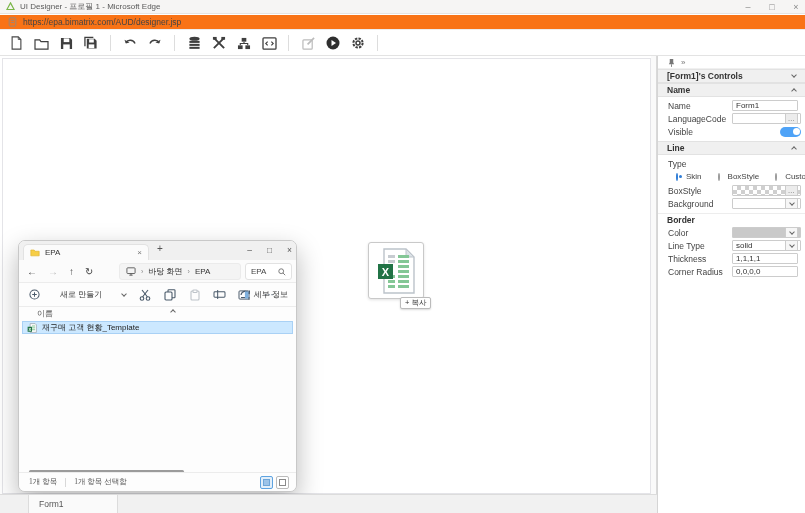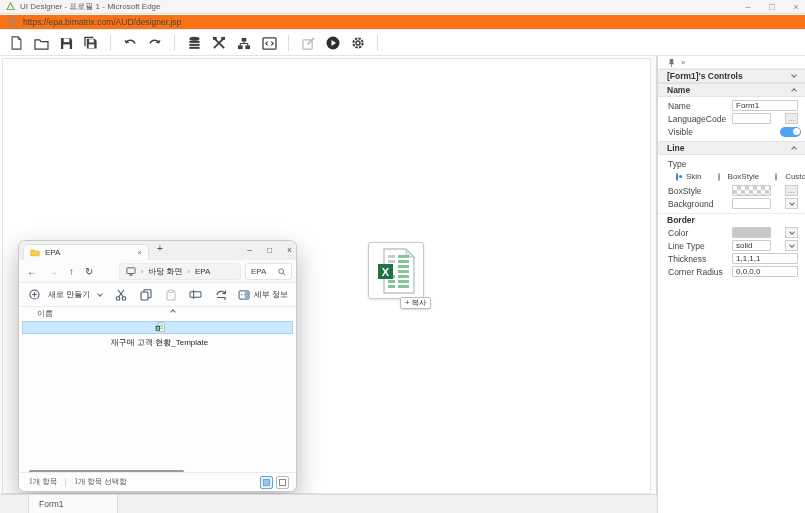--- a/index.html
+++ b/index.html
@@ -27,21 +27,21 @@
   .bottom-bar { position:absolute; left:0; top:494px; width:657px; height:19px; background:#f1f1f1; border-top:1px solid #dcdcdc; }
   .form-tab { position:absolute; left:28px; top:0; width:90px; height:18px; background:#fafafa; border-left:1px solid #dcdcdc; border-right:1px solid #dcdcdc; font-size:8.5px; color:#555; display:flex; align-items:center; padding-left:10px; }
 
   
   .panel { position:absolute; left:657px; top:56px; width:148px; height:457px; background:#fff; border-left:1px solid #d5d5d5; font-size:8.5px; color:#444; }
   .dockrow { height:13px; display:flex; align-items:center; gap:6px; padding-left:10px; color:#777; border-bottom:1px solid #f0f0f0; }
   .sect-hd { height:14px; background:#f0f0f0; display:flex; align-items:center; justify-content:space-between; padding:0 9px; font-weight:bold; color:#333; border-top:1px solid #e2e2e2; border-bottom:1px solid #e2e2e2; }
   .prow { position:relative; height:13px; display:flex; align-items:center; padding-left:10px; }
   .prow .ctrl { position:absolute; left:74px; top:1px; height:11px; }
   .pinput { background:#fff; border:1px solid #ccc; border-radius:1px; height:11px; font-size:8px; display:flex; align-items:center; padding:0 3px; color:#333; }
-  .w66 { width:66px; } .w53 { width:39px; }
+  .w66 { width:66px; } .w53 { width:69px; }
   .dotbtn { position:absolute; left:127px; top:1px; width:13px; height:11px; background:#ececec; border:1px solid #ccc; font-size:7px; color:#666; display:flex; align-items:center; justify-content:center; letter-spacing:.5px; }
   .ddbtn { position:absolute; left:127px; top:1px; width:13px; height:11px; background:#f6f6f6; border:1px solid #ccc; display:flex; align-items:center; justify-content:center; }
   .toggle { position:absolute; left:122px; top:1.5px; width:21px; height:10px; border-radius:5px; background:#4fa3f7; }
   .toggle::after { content:""; position:absolute; right:1.5px; top:1.5px; width:7px; height:7px; border-radius:50%; background:#fff; }
   .chev { display:inline-block; width:4px; height:4px; border-right:1.2px solid #666; border-bottom:1.2px solid #666; }
   .chev.down { transform:rotate(45deg); margin-top:-2px; }
   .chev.up { transform:rotate(-135deg); margin-top:2px; }
   .radio-row { display:flex; align-items:center; gap:8px; padding-left:18px; height:13px; }
   .radio { width:8px; height:8px; border:1px solid #9a9a9a; border-radius:50%; background:#fff; position:relative; }
   .radio.on { border-color:#2e7cd6; }
@@ -57,27 +57,27 @@
   .etab { position:absolute; left:4px; top:3px; width:126px; height:16px; background:#fbfbfb; border:1px solid #e2e2e2; border-bottom:none; border-radius:5px 5px 0 0; display:flex; align-items:center; padding:0 6px; gap:5px; font-size:8px; color:#333; }
   .etab .close-x { margin-left:auto; color:#777; font-size:8px; }
   .newtab { position:absolute; left:138px; top:2px; color:#555; font-size:10px; }
   .ewin-ctrls { position:absolute; right:4px; top:0; height:18px; display:flex; align-items:center; gap:15px; color:#555; font-size:8.5px; }
   .enav { height:23px; background:#fbfbfb; border-bottom:1px solid #ececec; display:flex; align-items:center; padding:0 8px; gap:11px; position:relative; }
   .enav .nbtn { font-size:10px; color:#3f3f3f; }
   .crumb { position:absolute; left:100px; top:3px; width:122px; height:17px; background:#f4f4f4; border:1px solid #ebebeb; border-radius:3px; display:flex; align-items:center; gap:5px; padding:0 6px; font-size:8px; color:#333; }
   .crumb .sep-gt { color:#888; font-size:7px; }
   .esearch { position:absolute; left:226px; top:3px; width:47px; height:17px; background:#fff; border:1px solid #e2e2e2; border-radius:3px; display:flex; align-items:center; justify-content:space-between; padding:0 5px; font-size:8px; color:#444; }
   .ecmd { height:24px; background:#fdfdfd; border-bottom:1px solid #ececec; display:flex; align-items:center; padding:0 10px; gap:12px; position:relative; }
-  .ecmd .new-btn { display:flex; align-items:center; gap:8px; font-size:8px; color:#333; }
+  .ecmd .new-btn { display:flex; align-items:center; gap:20px; font-size:8px; color:#333; }
   .ecmd .cicon { width:13px; height:13px; display:flex; align-items:center; justify-content:center; }
   .ecmd .details-btn { position:absolute; right:8px; display:flex; align-items:center; gap:4px; font-size:8px; color:#333; }
   .ehead { height:13px; position:relative; display:flex; align-items:center; padding-left:18px; font-size:8px; color:#555; }
   .sortchev { position:absolute; left:152px; top:1px; }
   .elist { position:relative; height:150px; background:#fdfdfd; }
-  .erow { position:absolute; left:3px; right:3px; top:1px; height:13px; background:#cce8ff; border:1px solid #a9d1f5; display:flex; align-items:center; gap:5px; padding-left:4px; font-size:8px; color:#222;flex-direction:column; }
+  .erow { position:absolute; left:3px; right:3px; top:1px; height:13px; background:#cce8ff; border:1px solid #a9d1f5; display:flex; align-items:center; gap:5px; padding-left:4px; font-size:8px; color:#222; }
   .hscroll { position:absolute; left:10px; top:229px; width:155px; height:3px; background:#9b9b9b; border-radius:2px; }
   .estatus { position:absolute; left:0; right:0; bottom:0; height:19px; border-top:1px solid #ececec; background:#fdfdfd; display:flex; align-items:center; padding:0 10px; gap:8px; font-size:7.5px; color:#555;font-family:Liberation Serif, serif; }
   .vdiv { width:1px; height:9px; background:#d8d8d8; }
   .view-toggles { position:absolute; right:7px; top:3px; display:flex; gap:3px; }
   .vtg { width:13px; height:13px; border:1px solid #bbb; border-radius:2px; background:#fff; display:flex; align-items:center; justify-content:center; }
   .vtg.active { border-color:#5ea3e0; background:#e3effa; }
   .vtg .sq-fill { width:7px; height:7px; background:#9cc3e8; border:1px solid #6fa6d8; }
   .vtg .sq-line { width:7px; height:7px; border:1px solid #8a8a8a; }
 
   

